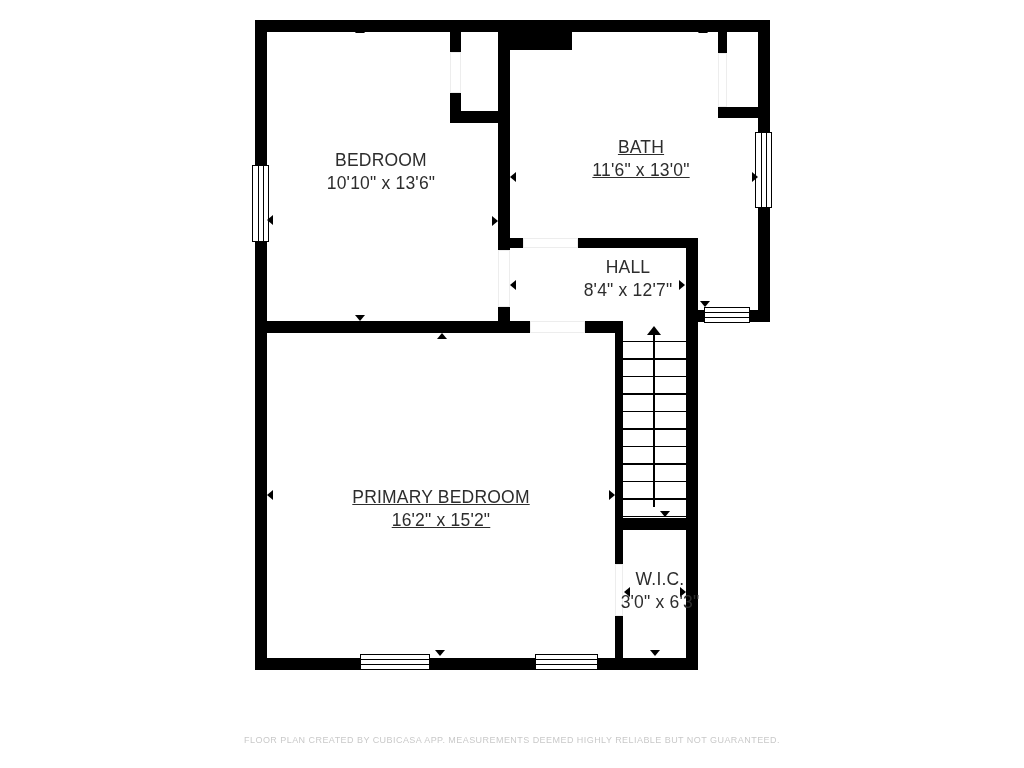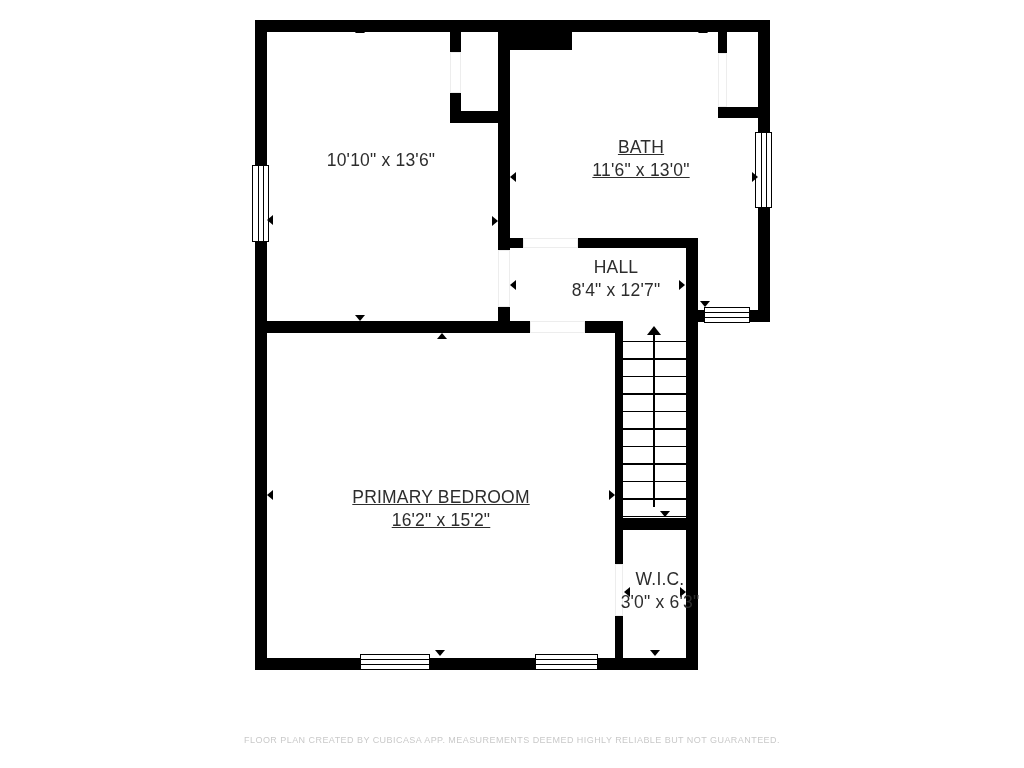--- a/index.html
+++ b/index.html
@@ -97,27 +97,28 @@
   <div class="arr left" style="left:267px;top:490px;"></div>
   <div class="arr right" style="left:609px;top:490px;"></div>
   <div class="arr down" style="left:435px;top:650px;"></div>
   <div class="arr down" style="left:660px;top:511px;"></div>
   <div class="arr up" style="left:650px;top:523px;"></div>
   <div class="arr left" style="left:624px;top:587px;"></div>
   <div class="arr right" style="left:680px;top:587px;"></div>
   <div class="arr down" style="left:650px;top:650px;"></div>
 
   <div class="room-label" style="left:261px;top:149px;width:240px;">
+    <div>BEDROOM</div>
     <div>10'10" x 13'6"</div>
   </div>
   <div class="room-label" style="left:521px;top:136px;width:240px;text-decoration:underline;">
     <div>BATH</div>
     <div>11'6" x 13'0"</div>
   </div>
-  <div class="room-label" style="left:496px;top:256px;width:240px;">
+  <div class="room-label" style="left:508px;top:256px;width:240px;">
     <div>HALL</div>
     <div>8'4" x 12'7"</div>
   </div>
   <div class="room-label" style="left:301px;top:486px;width:280px;text-decoration:underline;">
     <div>PRIMARY BEDROOM</div>
     <div>16'2" x 15'2"</div>
   </div>
   <div class="room-label" style="left:600px;top:568px;width:120px;">
     <div>W.I.C.</div>
     <div>3'0" x 6'3"</div>

